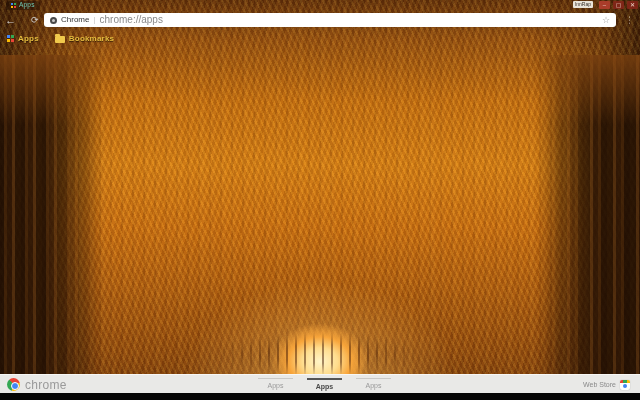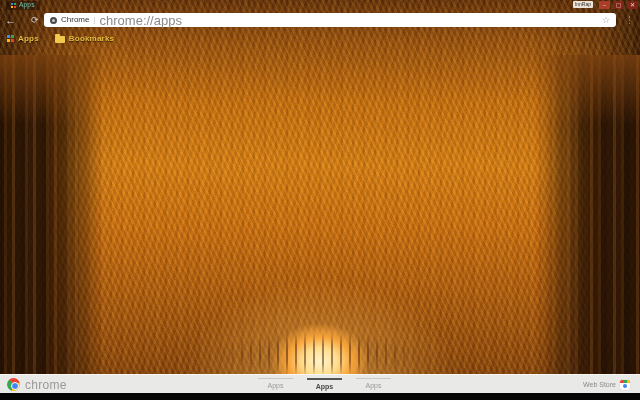--- a/index.html
+++ b/index.html
@@ -55,21 +55,21 @@
   .toolbar{position:absolute;top:10px;left:0;right:0;height:20px;}
   .nav-glyph{position:absolute;top:0;height:20px;display:flex;align-items:center;color:#d8d8d8;}
   .back{left:5px;font-size:11px;}
   .refresh{left:31px;font-size:9px;color:#cfcfcf;}
   .menu-dots{right:6px;font-size:9px;color:rgba(255,255,255,.55);}
   .omnibox{position:absolute;left:44px;right:24px;top:3px;height:14px;background:#fff;border-radius:3px;
     display:flex;align-items:center;gap:4px;padding:0 6px;box-shadow:0 0 1px rgba(0,0,0,.4);}
   .chrome-glyph{width:7px;height:7px;border-radius:50%;border:2px solid #4a4a4a;background:#c9c9c9;flex:0 0 auto;}
   .site-label{font-size:8px;color:#333;line-height:1;}
   .omni-sep{font-size:8px;color:#c4c4c4;line-height:1;}
-  .url-text{font-size:13px;color:#8a8a8a;line-height:1;}
+  .url-text{font-size:10px;color:#8a8a8a;line-height:1;}
   .star{margin-left:auto;font-size:9px;color:#9a9a9a;line-height:1;}
 
   
   .bookmarks{position:absolute;top:30px;left:0;right:0;height:17px;display:flex;align-items:center;gap:16px;padding-left:7px;}
   .bm-item{display:flex;align-items:center;gap:4px;cursor:default;}
   .bm-label{font-size:8px;color:#e5bb3e;font-weight:bold;letter-spacing:.2px;text-shadow:0 1px 1px rgba(0,0,0,.6);}
   .grid-icon-lg{display:grid;grid-template-columns:3px 3px;grid-template-rows:3px 3px;gap:1px;}
   .folder-icon{position:relative;width:10px;height:7px;background:#f0c94c;border-radius:1px;margin-top:2px;}
   .folder-icon::before{content:"";position:absolute;top:-2px;left:0;width:5px;height:2px;background:#f0c94c;border-radius:1px 1px 0 0;}
 

